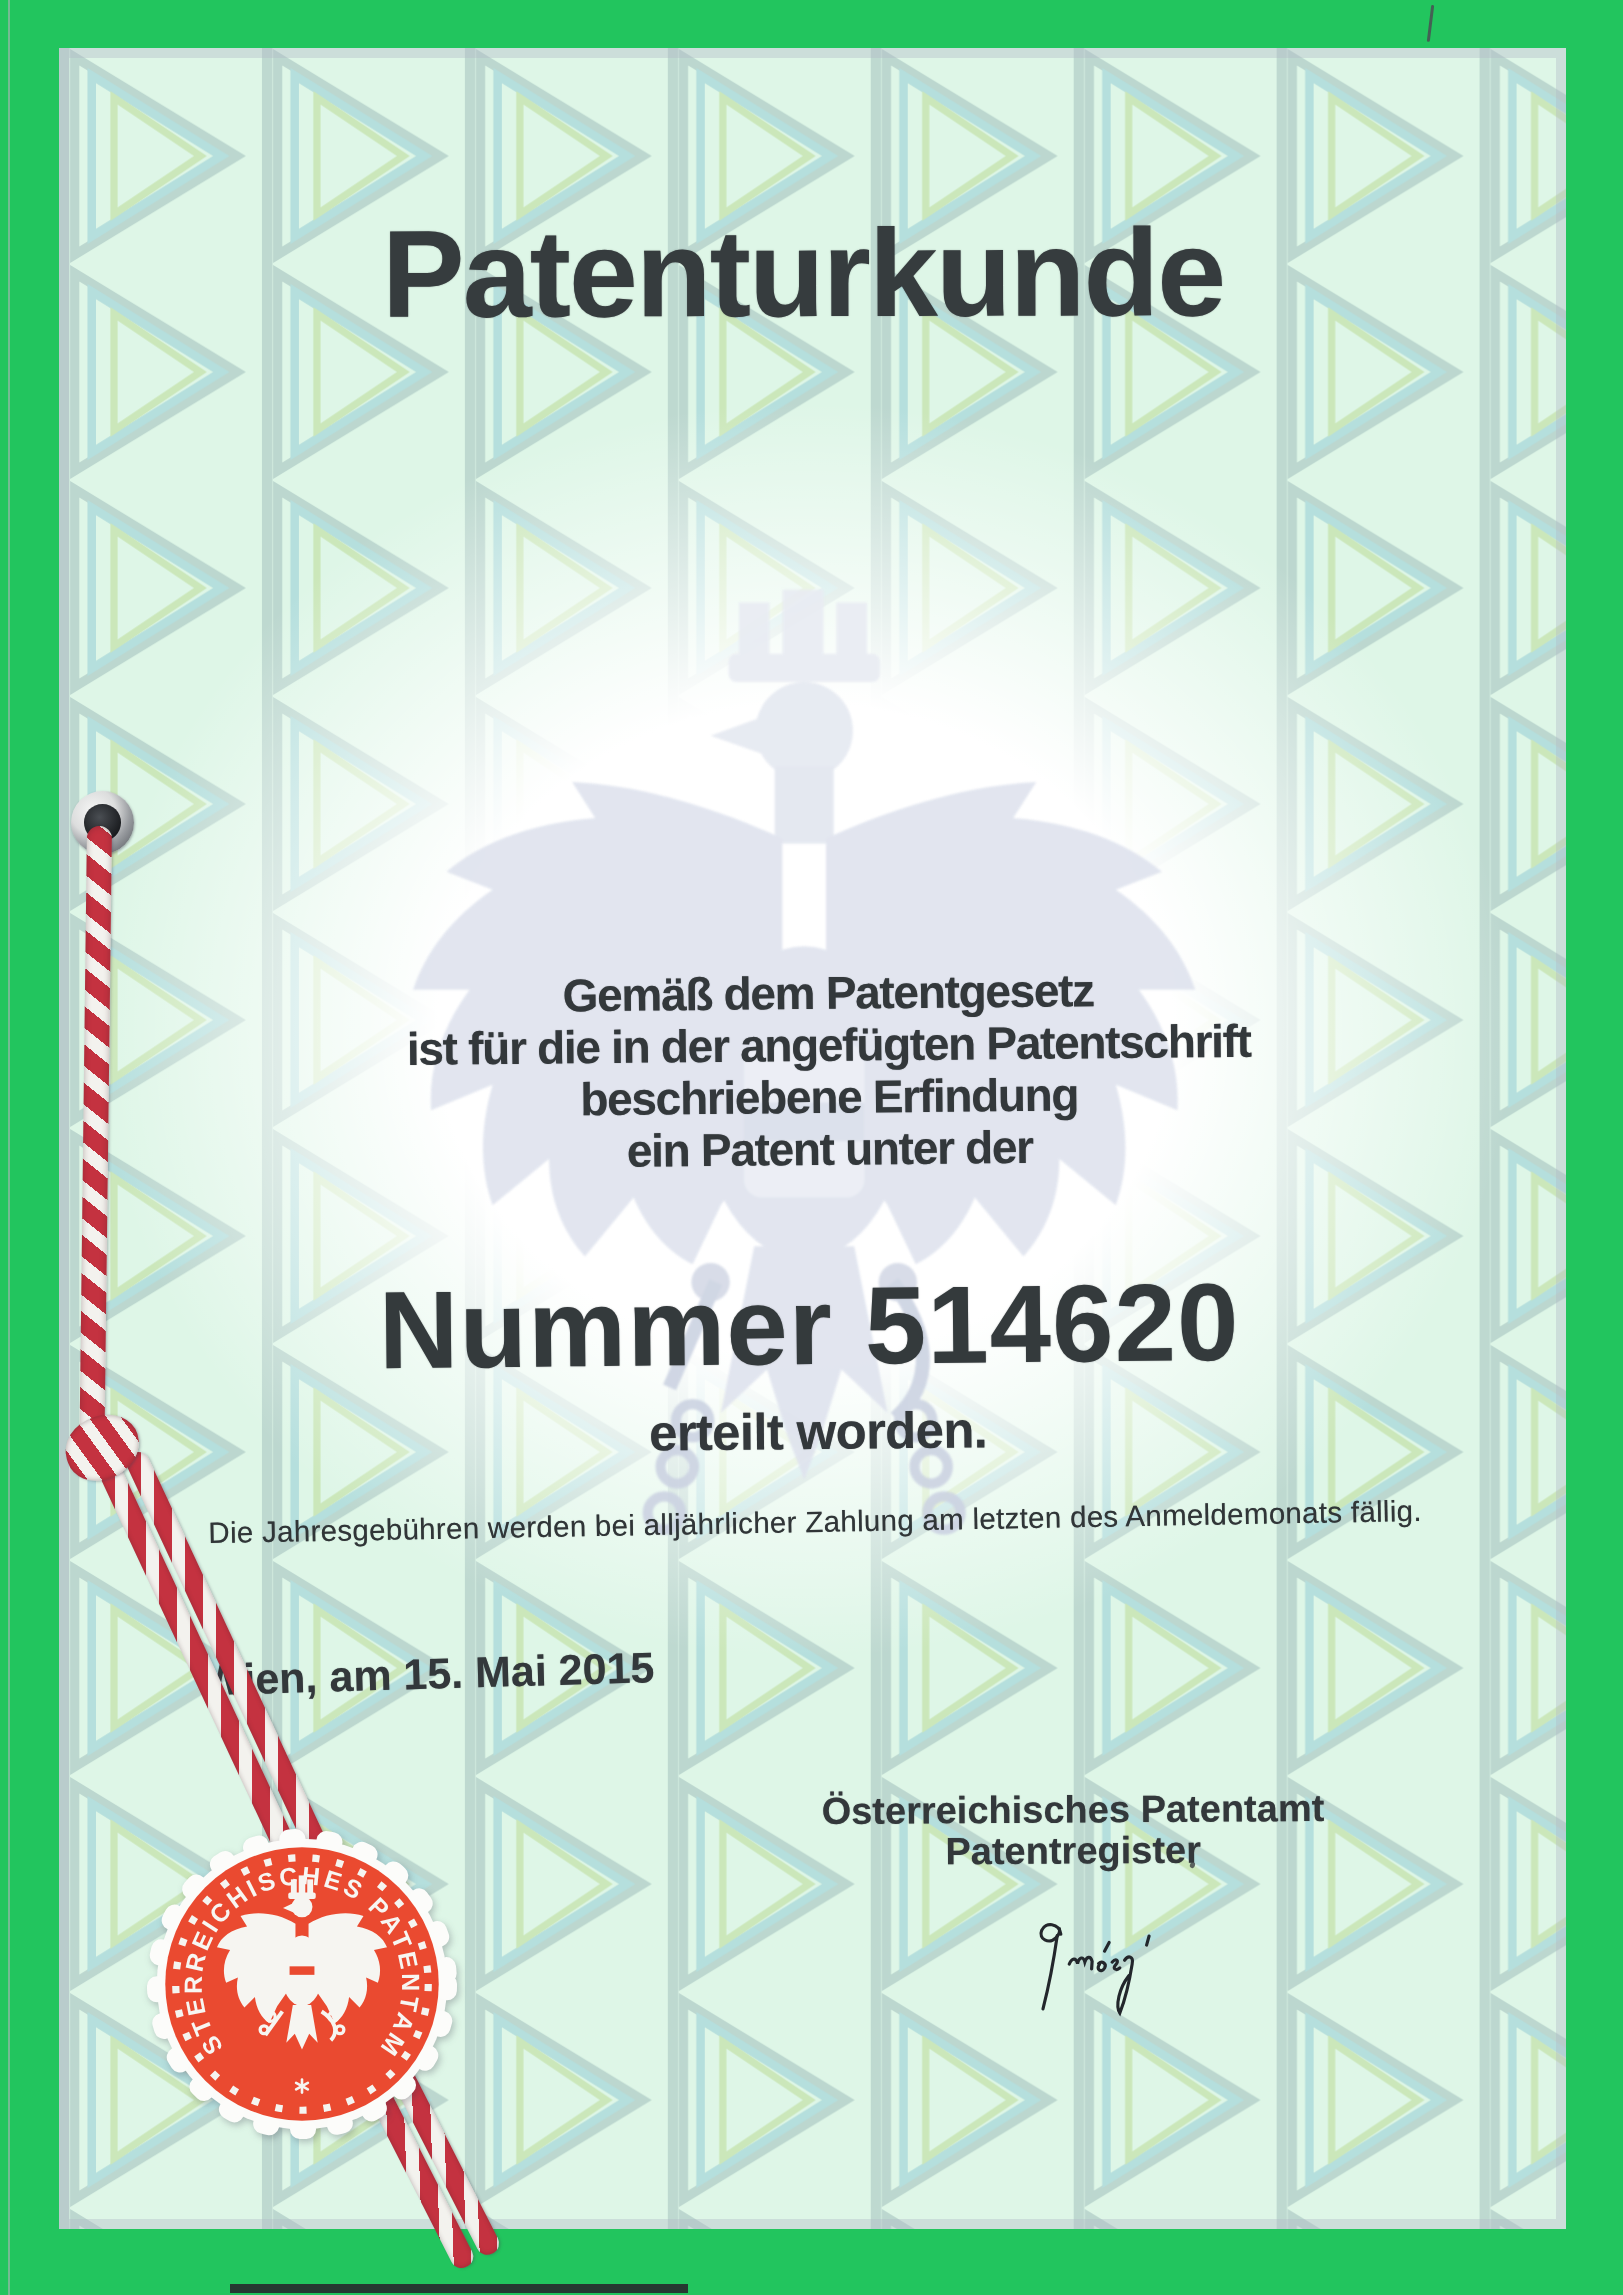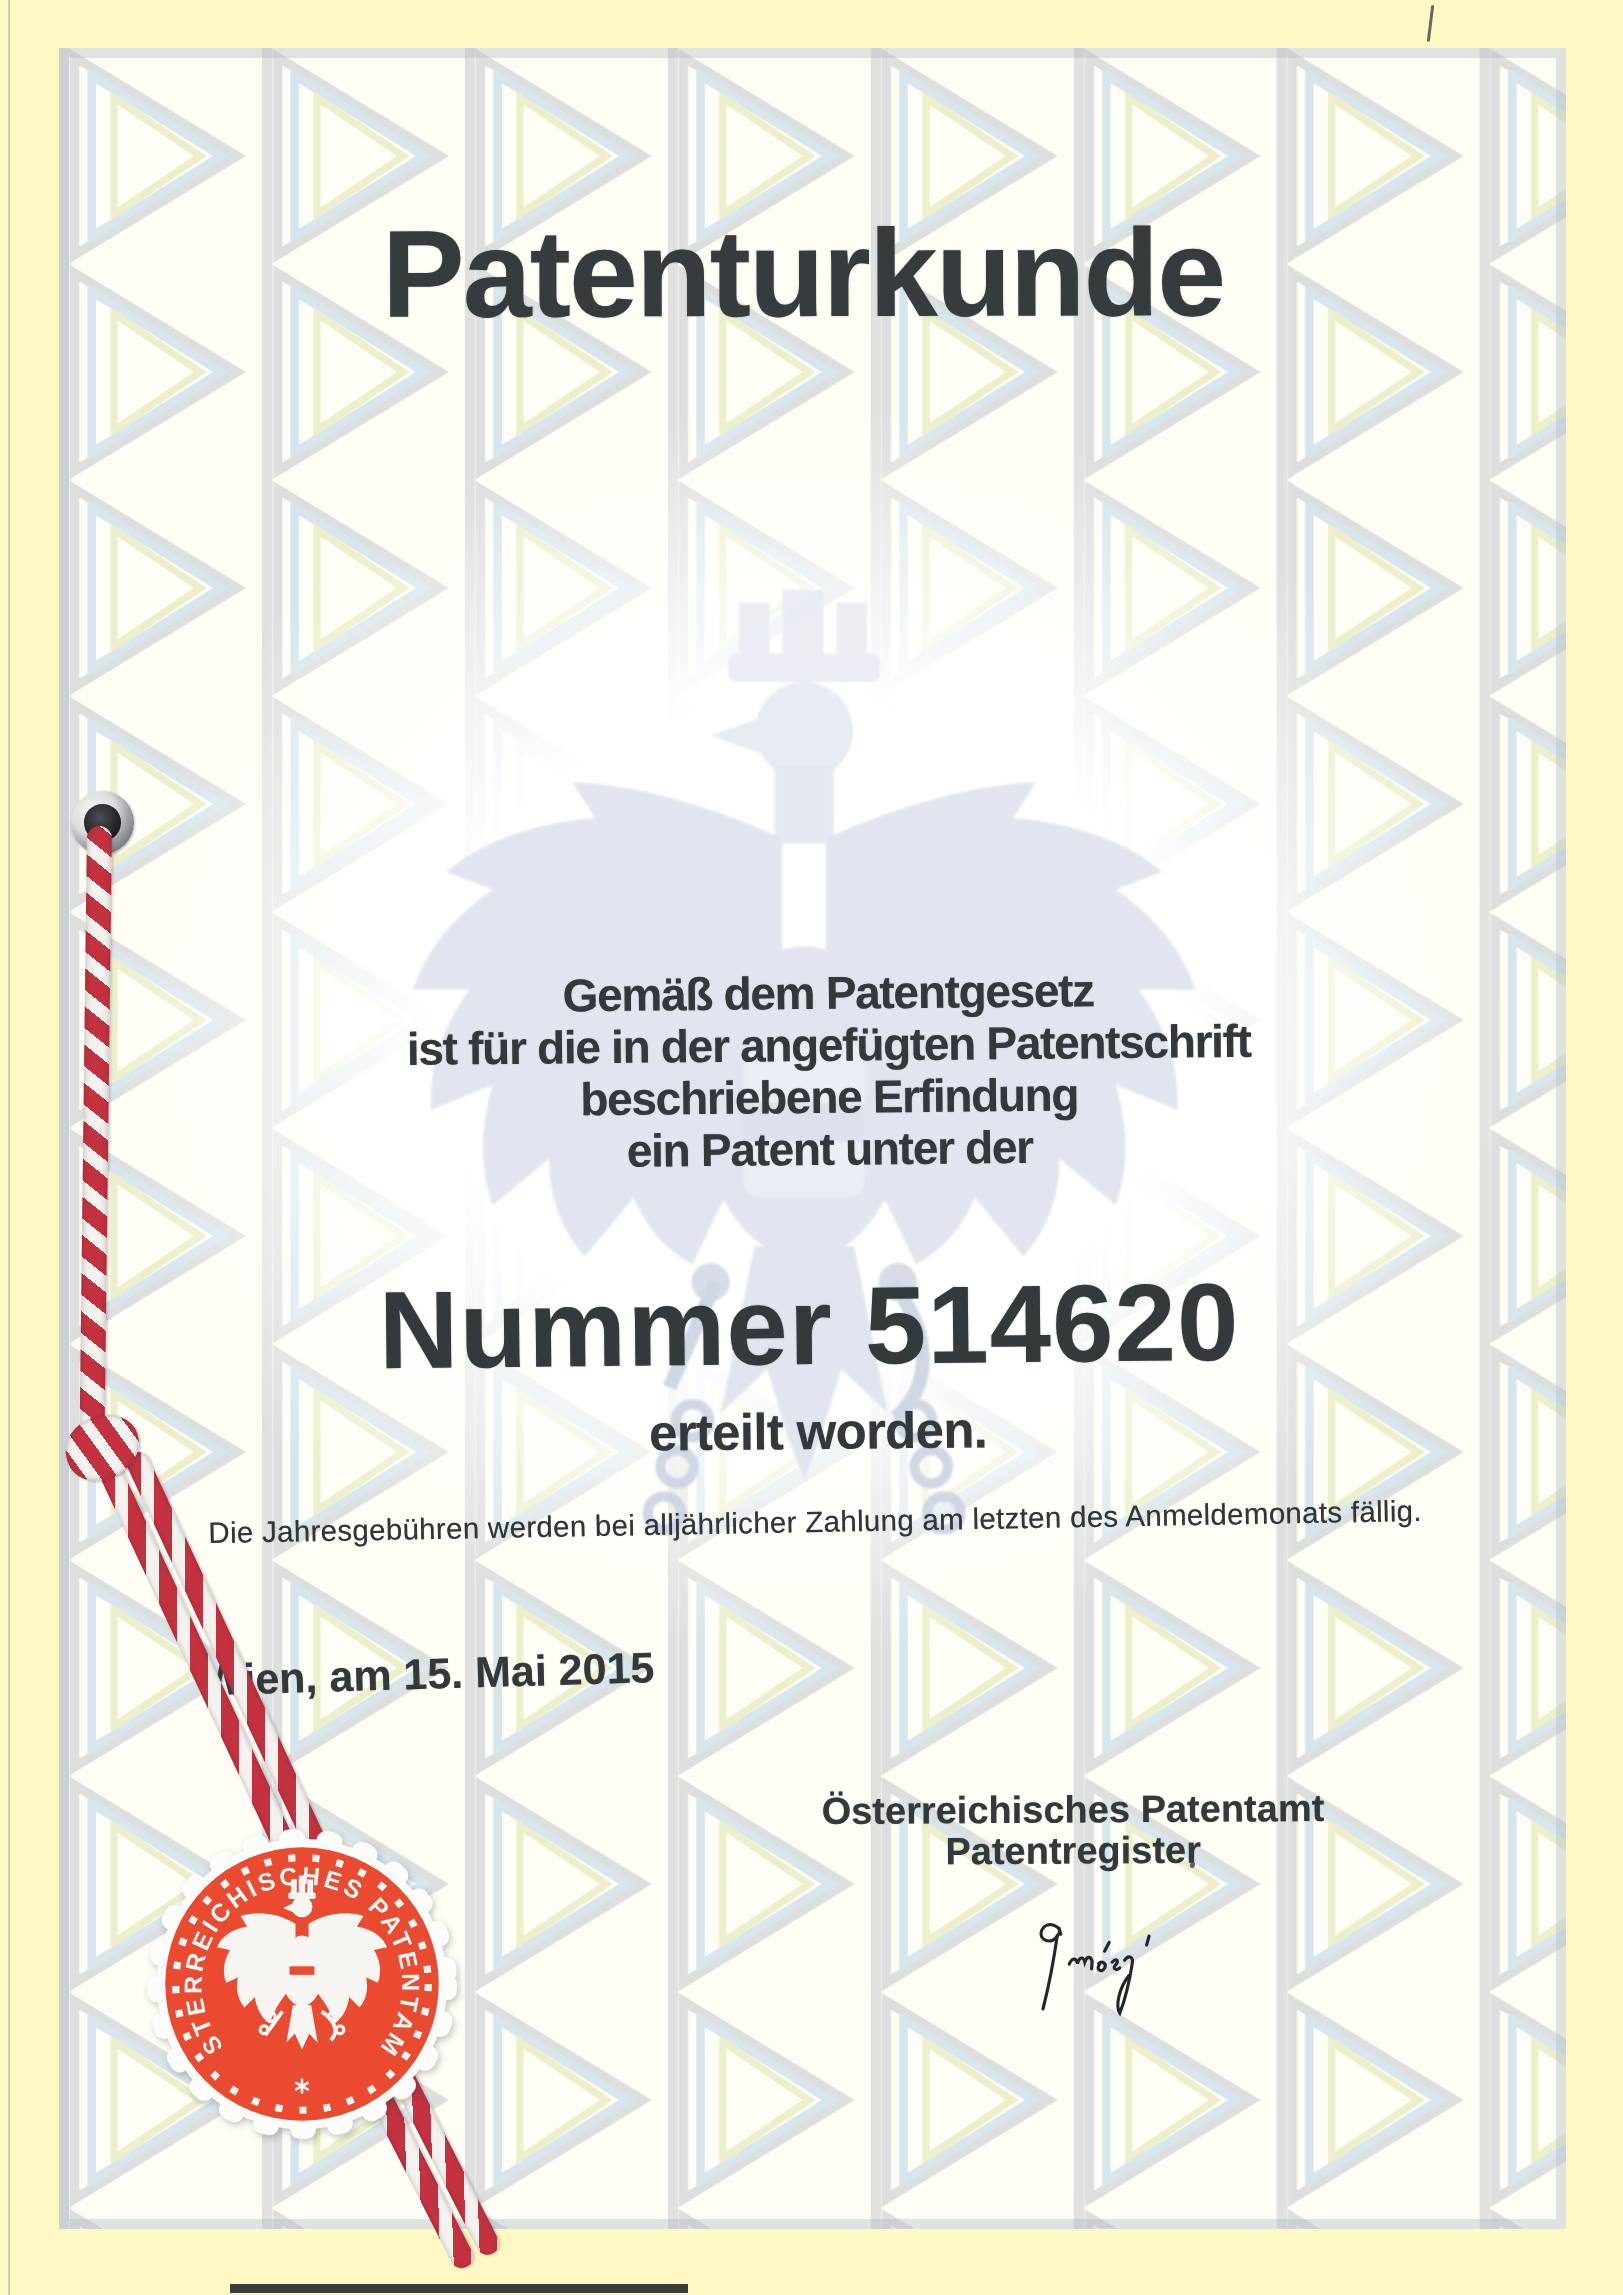--- a/index.html
+++ b/index.html
@@ -1,18 +1,18 @@
 <!DOCTYPE html>
 <html style="font-size:10.5px"><head>
 <meta charset="utf-8">
 <style>
   html,body{margin:0;padding:0;background:#e9e9ea;}
   .page{
     position:relative;width:1623px;height:2295px;margin:0 auto;
-    background:#fef9c3;overflow:hidden;
+    background:#22c55e;overflow:hidden;
     font-family:"Liberation Sans", sans-serif;color:#33383b;
   }
   
   .pattern-wrap{position:absolute;left:59px;top:48px;width:1507px;height:2181px;z-index:1;}
   .pattern-wrap svg{display:block;width:100%;height:100%;}
   .center-fade{
     position:absolute;inset:0;z-index:2;
     background:radial-gradient(ellipse 707px 628px at 746px 982px,
                rgba(255,255,255,1) 52%, rgba(255,255,255,0) 100%);
   }

